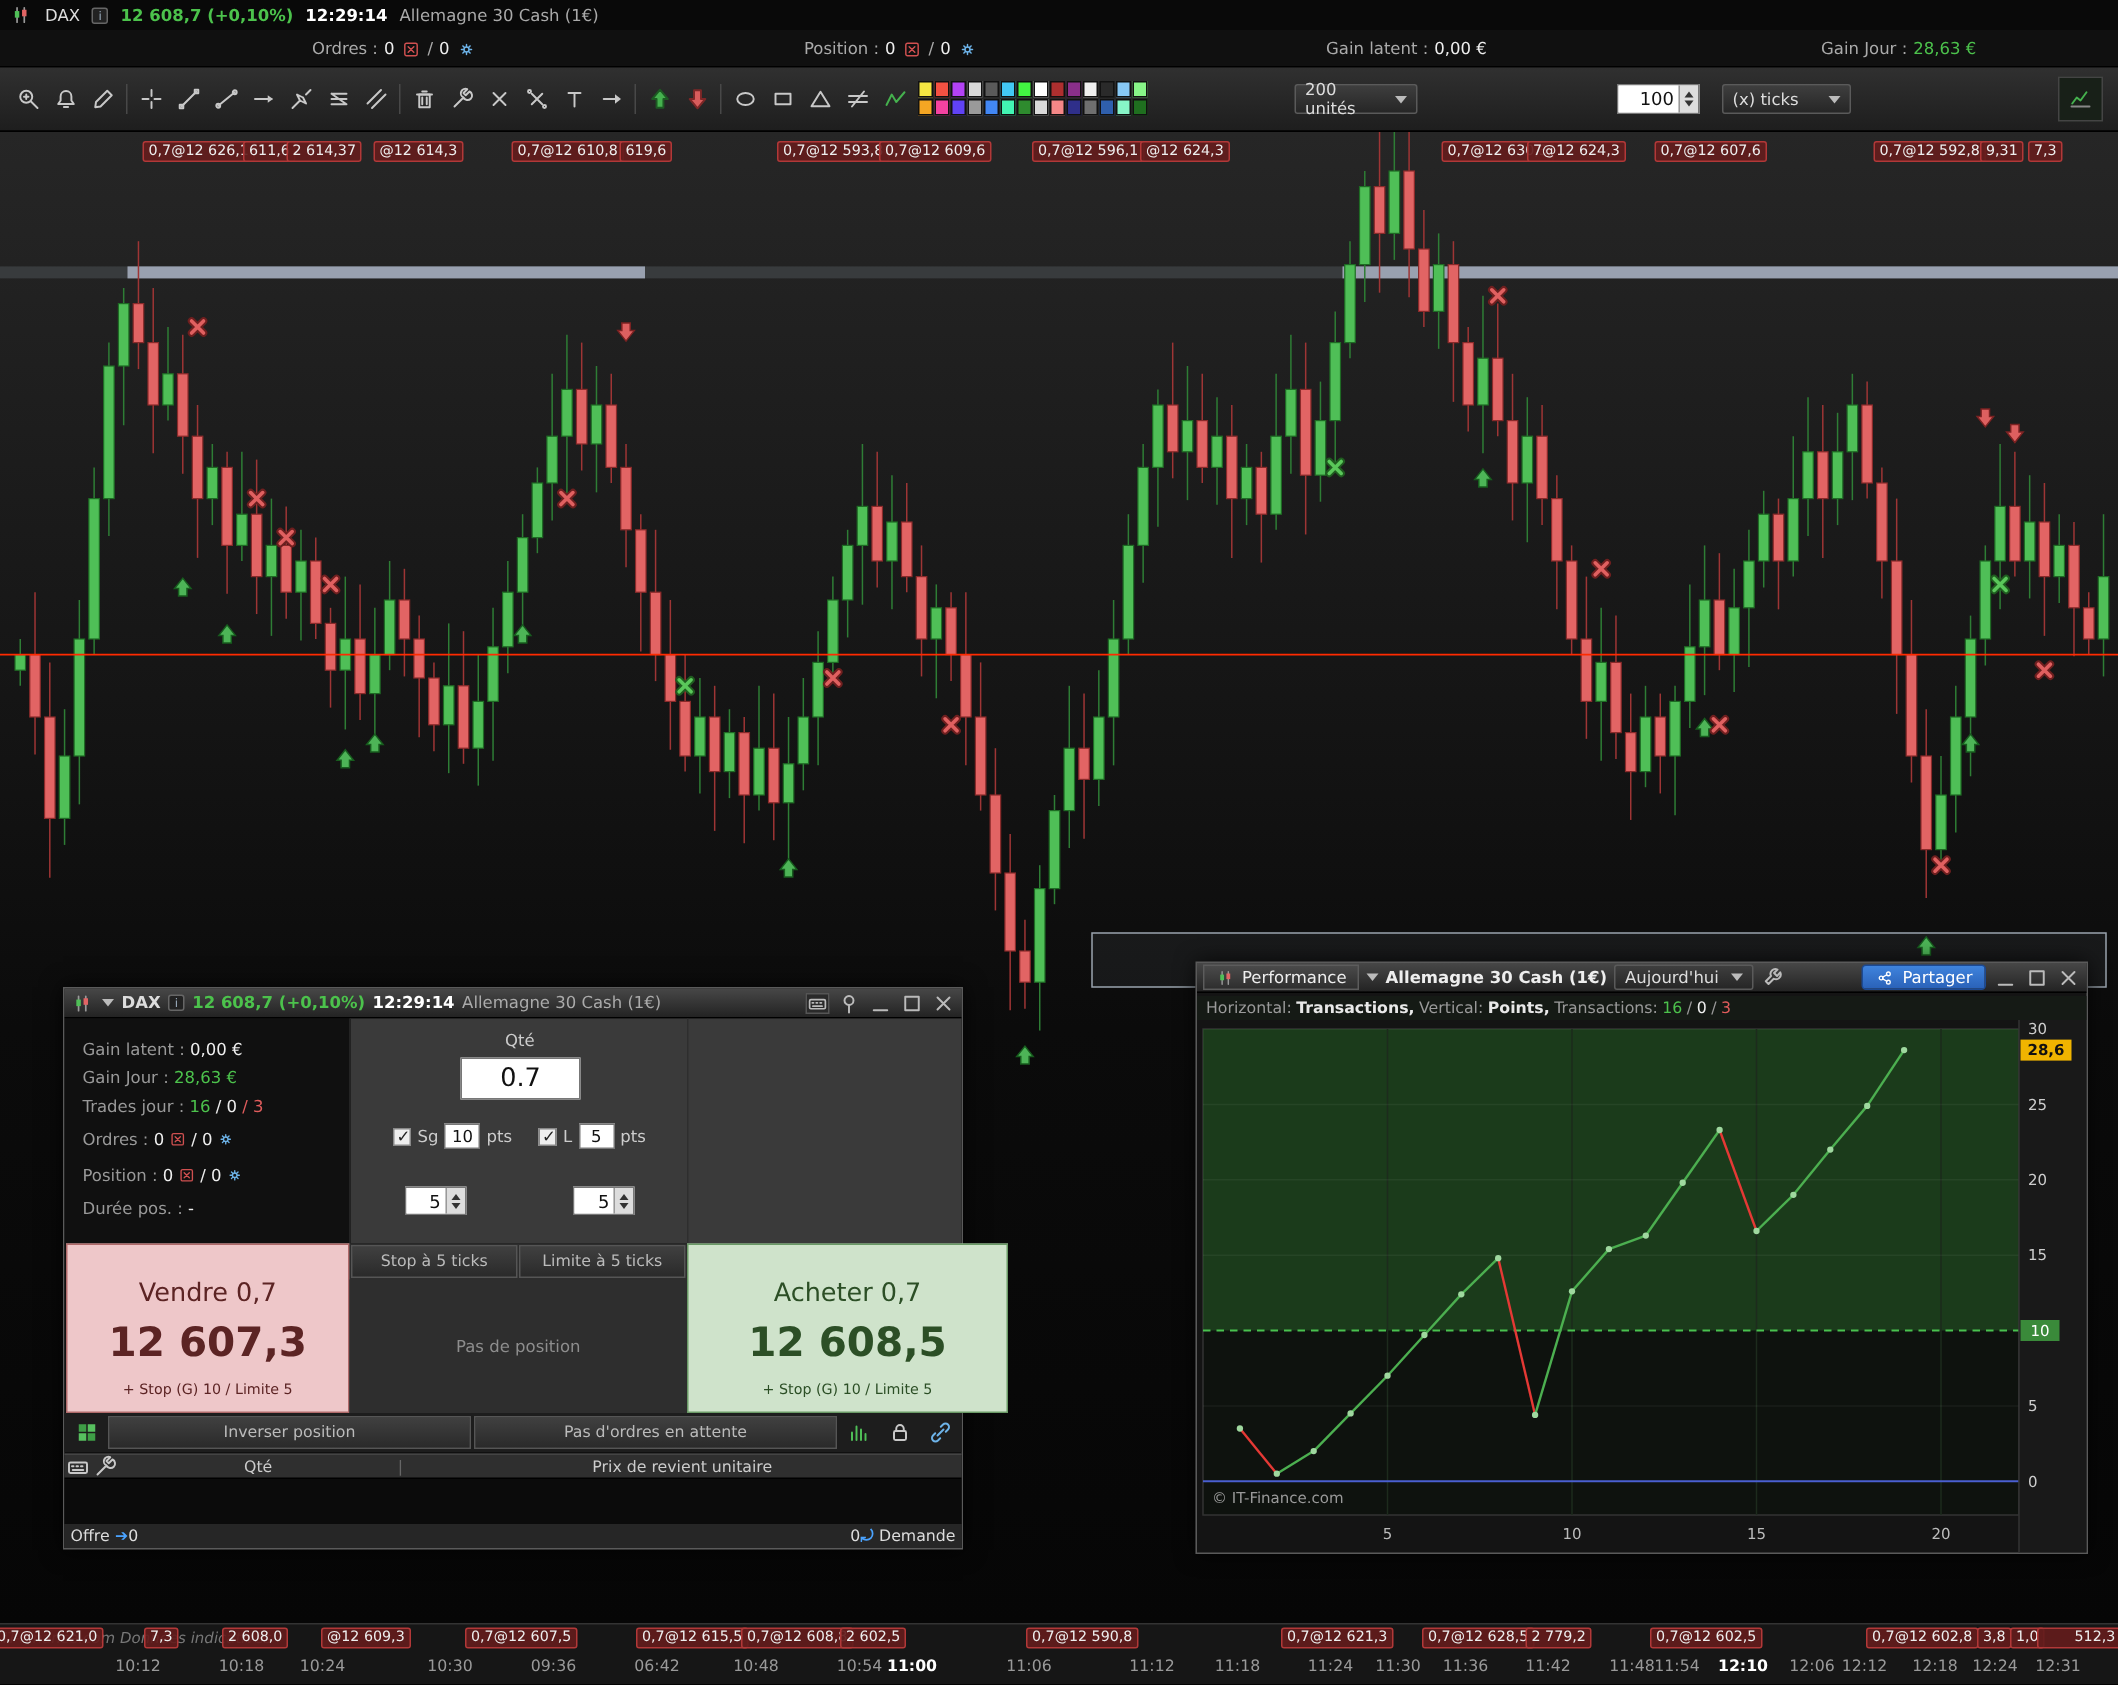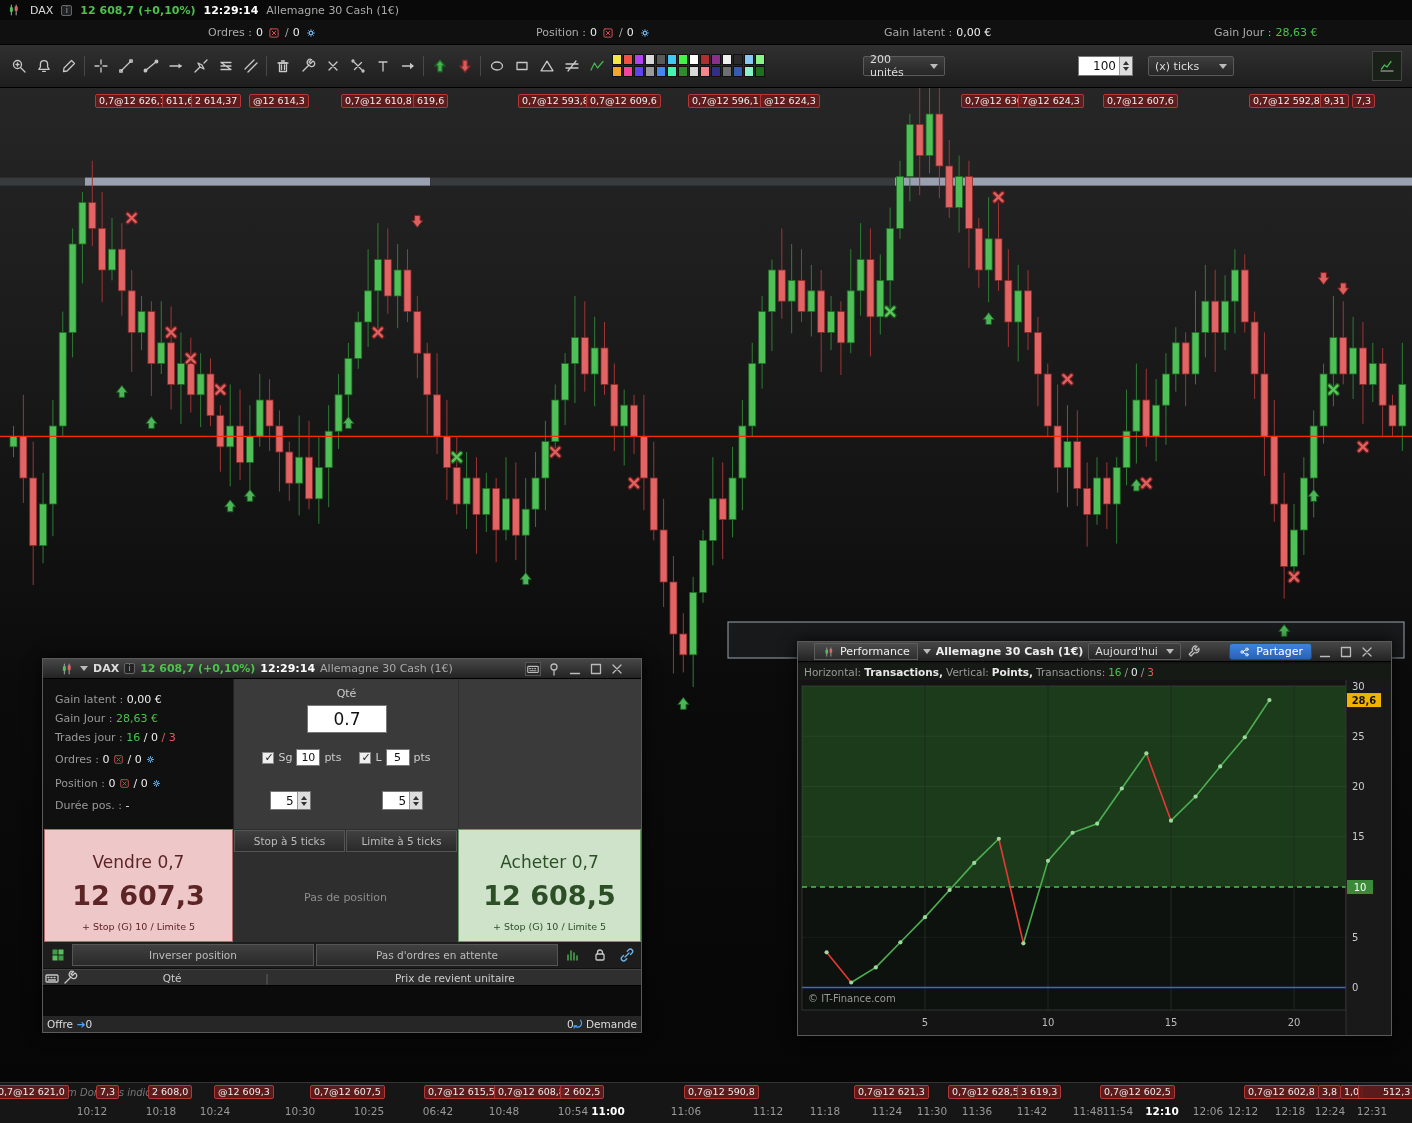--- a/index.html
+++ b/index.html
@@ -48,21 +48,21 @@
 
   
   #bottom-strip { position:absolute; left:0; top:1082px; width:1412px; height:41px; background:#161616; border-top:1px solid #333; z-index:2; }
   #bottom-tags { position:absolute; left:0; top:2px; width:1412px; height:16px; }
   .tlabel { position:absolute; top:22px; font-size:10.5px; color:#999; transform:translateX(-50%); }
   .tlabel.bold { color:#fff; font-weight:bold; }
   #watermark { position:absolute; left:2px; top:4px; font-size:10px; font-style:italic; color:#777; z-index:0; }
 
   
   .panel { position:absolute; z-index:3; background:#141414; border:1px solid #5a5a5a; box-shadow:0 0 14px rgba(0,0,0,.8); }
-  .ptitle { height:20px; background:linear-gradient(#474747,#232323); display:flex; align-items:center; gap:5px; padding:0 16px; font-size:11px; color:#ddd; border-bottom:1px solid #000; }
+  .ptitle { height:20px; background:linear-gradient(#474747,#232323); display:flex; align-items:center; gap:5px; padding:0 4px; font-size:11px; color:#ddd; border-bottom:1px solid #000; }
   .ptitle .spacer { flex:1; }
   .win-ic { width:16px; height:14px; display:flex; align-items:center; justify-content:center; color:#bbb; }
 
   
   #trade-body { position:absolute; left:0; top:20px; width:598px; height:353px; background:#101010; }
   #trade-stats { position:absolute; left:0; top:0; width:190px; height:150px; }
   .strow { position:absolute; left:12px; font-size:11px; color:#999; width:176px; }
   .strow .sv { color:#eee; }
   .strow .g { color:#4cc24c; }
   .strow .r { color:#e05c5c; }
@@ -71,21 +71,21 @@
   #qty-label { position:absolute; left:0; top:8px; width:225px; text-align:center; color:#ccc; font-size:11px; }
   #qty-input { position:absolute; left:73px; top:26px; width:80px; height:28px; text-align:center; font-size:17px; border:1px solid #777; background:#fff; color:#111; font-family:"DejaVu Sans",sans-serif; }
   .chkrow { position:absolute; left:0; top:70px; width:225px; display:flex; align-items:center; justify-content:center; gap:4px; font-size:11px; color:#ccc; }
   .chk { width:12px; height:12px; background:#eee; border:1px solid #888; position:relative; }
   .chk::after { content:"✓"; position:absolute; left:1px; top:-2px; color:#222; font-size:11px; }
   .smallin { width:24px; height:17px; border:1px solid #777; background:#fff; color:#111; font-size:11px; text-align:center; font-family:"DejaVu Sans",sans-serif; }
   .spinrow { position:absolute; left:0; top:112px; width:225px; display:flex; justify-content:space-around; }
   .spinrow .numspin { height:19px; }
   .spinrow input { width:26px; }
   #sell-btn { position:absolute; left:1px; top:150px; width:189px; height:113px; background:#eec7c9; border:1px solid #b06a6a; text-align:center; color:#5c2424; cursor:default; }
-  #buy-btn { position:absolute; left:415px; top:150px; width:183px; height:113px; background:#cfe3cb; border:1px solid #6a9a66; text-align:center; color:#2c4f26; }
+  #buy-btn { position:absolute; left:415px; top:150px; width:214px; height:113px; background:#cfe3cb; border:1px solid #6a9a66; text-align:center; color:#2c4f26; }
   .bigbtn-label { font-size:17px; margin-top:22px; }
   .bigbtn-price { font-size:27px; font-weight:bold; margin-top:8px; }
   .bigbtn-sub { font-size:9.5px; margin-top:10px; }
   #mid-btns { position:absolute; left:190px; top:150px; width:225px; height:113px; background:#2d2d2d; }
   .dkbtn { background:linear-gradient(#404040,#2a2a2a); border:1px solid #555; color:#bbb; font-size:10.5px; font-family:"DejaVu Sans",sans-serif; }
   #stop-btn { position:absolute; left:1px; top:1px; width:111px; height:22px; }
   #limit-btn { position:absolute; left:113px; top:1px; width:111px; height:22px; }
   #no-pos { position:absolute; left:0; top:24px; width:225px; height:89px; display:flex; align-items:center; justify-content:center; color:#8d8d8d; font-size:11px; background:#2e2e2e; }
   #action-row { position:absolute; left:0; top:263px; width:598px; height:26px; background:#1d1d1d; display:flex; align-items:center; gap:2px; padding:0 2px; }
   #action-row .wide { flex:1; height:22px; }
@@ -722,33 +722,33 @@
         <div class="tag" style="left: 96px;">7,3</div>
         <div class="tag" style="left: 148px;">2 608,0</div>
         <div class="tag" style="left: 214px;">@12 609,3</div>
         <div class="tag" style="left: 310px;">0,7@12 607,5</div>
         <div class="tag" style="left: 424px;">0,7@12 615,5</div>
         <div class="tag" style="left: 494px;">0,7@12 608,8</div>
         <div class="tag" style="left: 560px;">2 602,5</div>
         <div class="tag" style="left: 684px;">0,7@12 590,8</div>
         <div class="tag" style="left: 854px;">0,7@12 621,3</div>
         <div class="tag" style="left: 948px;">0,7@12 628,5</div>
-        <div class="tag" style="left: 1017px;">3 619,3</div>
+        <div class="tag" style="left: 1017px;">2 779,2</div>
         <div class="tag" style="left: 1100px;">0,7@12 602,5</div>
         <div class="tag" style="left: 1244px;">0,7@12 602,8</div>
         <div class="tag" style="left: 1318px;">3,8</div>
         <div class="tag" style="left: 1340px;">1,0</div>
         <div class="tag" style="left: 1358px; padding-left: 24px;">512,3</div>
       </div>
     <div id="time-labels">
         <div class="tlabel" style="left: 92px;">10:12</div>
         <div class="tlabel" style="left: 161px;">10:18</div>
         <div class="tlabel" style="left: 215px;">10:24</div>
         <div class="tlabel" style="left: 300px;">10:30</div>
-        <div class="tlabel" style="left: 369px;">10:25</div>
+        <div class="tlabel" style="left: 369px;">09:36</div>
         <div class="tlabel" style="left: 438px;">06:42</div>
         <div class="tlabel" style="left: 504px;">10:48</div>
         <div class="tlabel" style="left: 573px;">10:54</div>
         <div class="tlabel bold" style="left: 608px;">11:00</div>
         <div class="tlabel" style="left: 686px;">11:06</div>
         <div class="tlabel" style="left: 744px; margin-left: 24px;">11:12</div>
         <div class="tlabel" style="left: 825px;">11:18</div>
         <div class="tlabel" style="left: 887px;">11:24</div>
         <div class="tlabel" style="left: 932px;">11:30</div>
         <div class="tlabel" style="left: 977px;">11:36</div>

